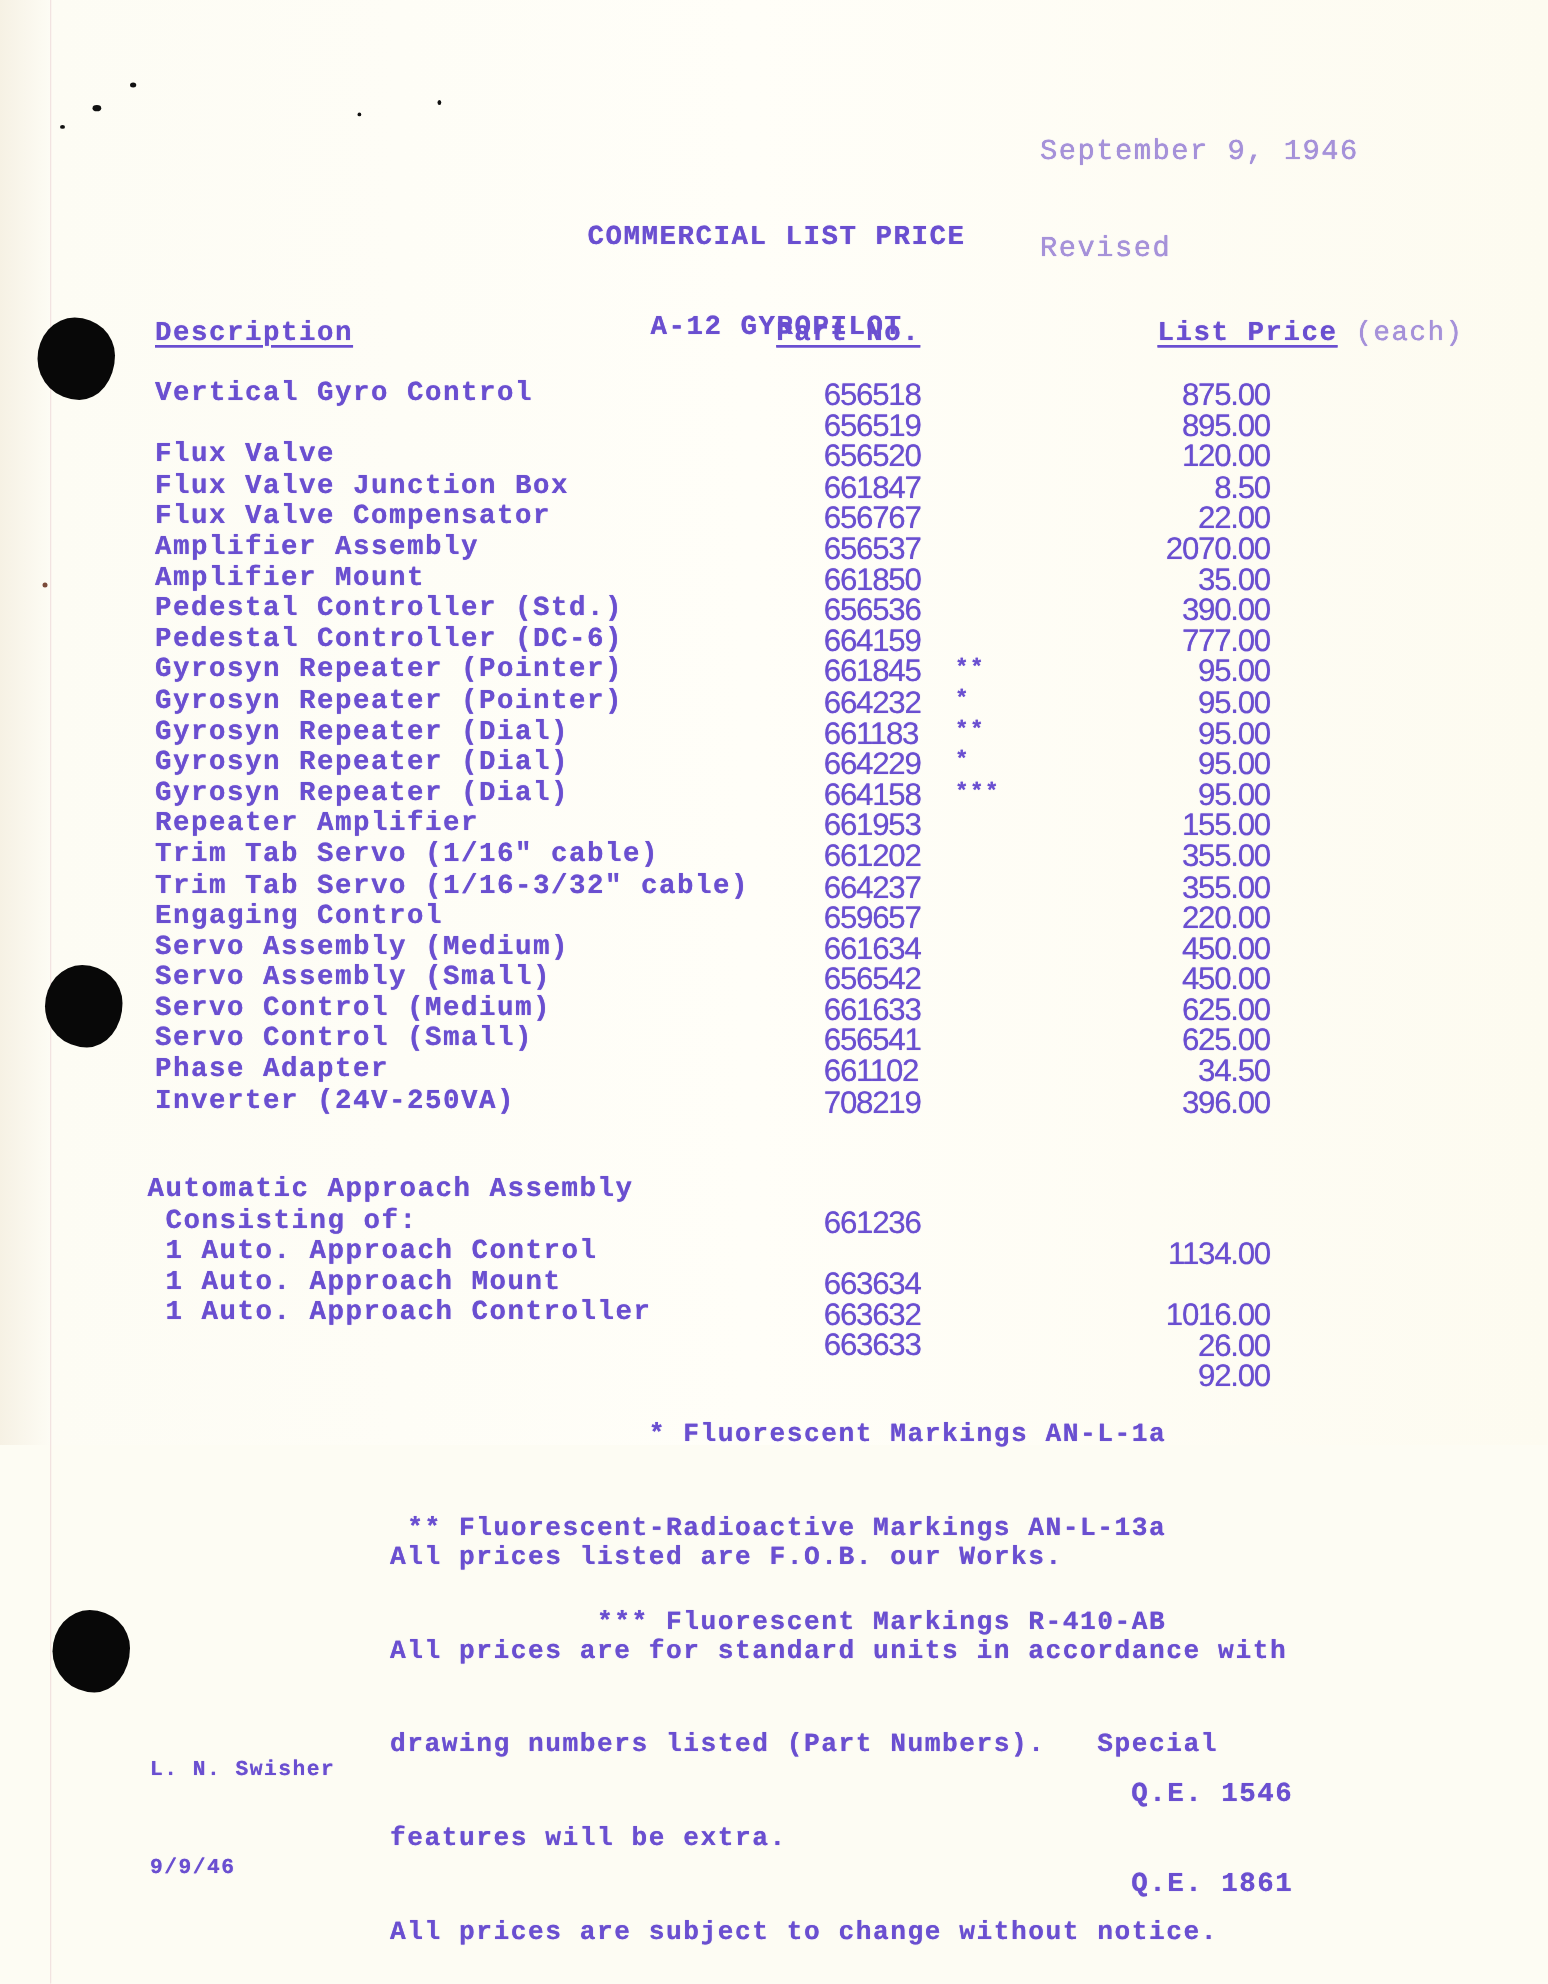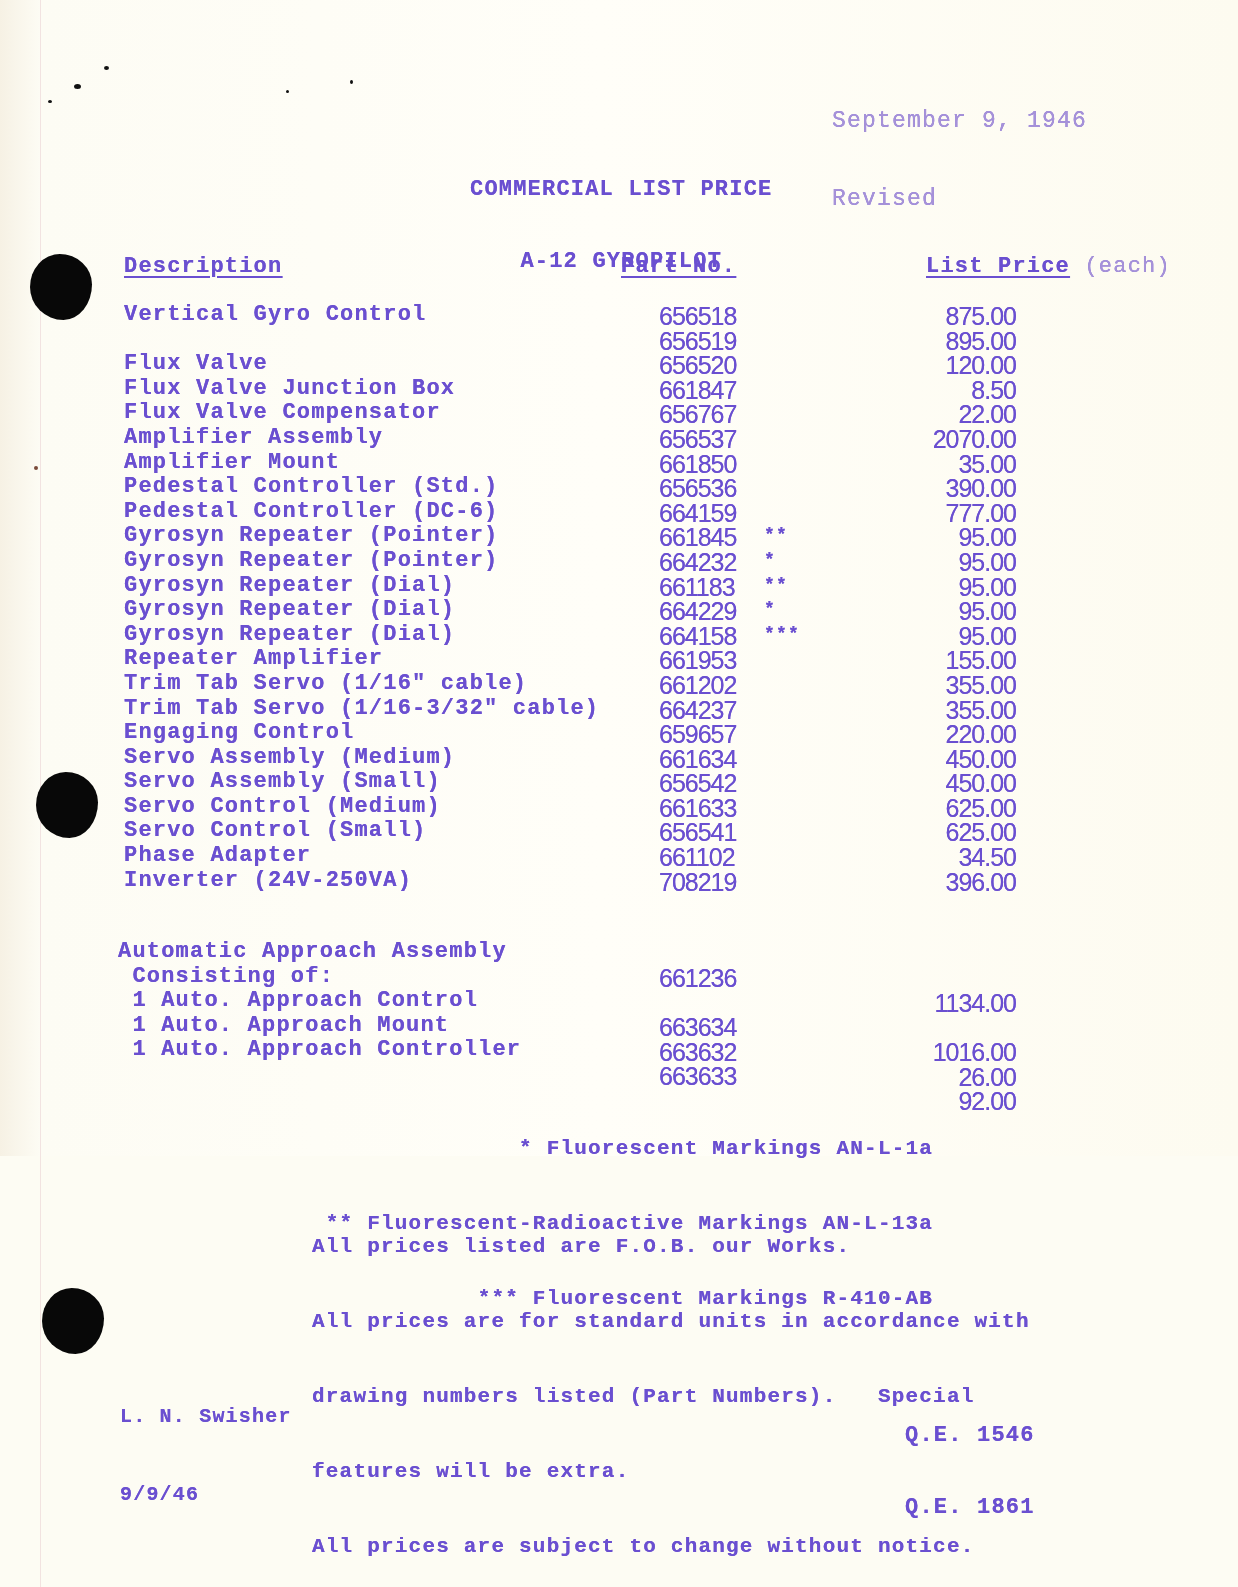--- a/index.html
+++ b/index.html
@@ -26,21 +26,21 @@
   .rows { position: absolute; left: 124px; top: 302px; width: 900px; }
   .row { position: relative; height: 24.6px; font-size: 22px; }
   .row .desc { position: absolute; left: 0; }
   .row .part { position: absolute; left: 535px; letter-spacing: -1px; font-weight: normal; font-family: "Liberation Sans Narrow", "Liberation Sans", sans-serif; font-size: 25px; }
   .row .mark { position: absolute; left: 640px; font-size: 18px; top: 2px; }
   .row .price { position: absolute; right: 8px; text-align: right; letter-spacing: -1px; font-weight: normal; font-family: "Liberation Sans", sans-serif; font-size: 25px; }
   .auto { position: absolute; left: 118px; top: 914px; width: 906px; }
   .auto .row .part { left: 541px; }
   .notes { position: absolute; left: 312px; top: 1086px; font-size: 21px; line-height: 25px; text-align: right; }
   .terms { position: absolute; left: 312px; top: 1184px; font-size: 21px; line-height: 25px; }
-  .sig { position: absolute; left: 120px; top: 1352px; font-size: 20px; line-height: 26px; }
+  .sig { position: absolute; left: 120px; top: 1352px; font-size: 17px; line-height: 26px; }
   .qe { position: absolute; left: 905px; top: 1376px; font-size: 22px; line-height: 24px; }
   .rule { position: absolute; top: 0; width: 1px; height: 1587px; background: rgba(220,180,190,0.35); }
 </style>
 </head>
 <body>
 
 <div class="page">
 
   <div class="rule" style="left:40px"></div>
 

